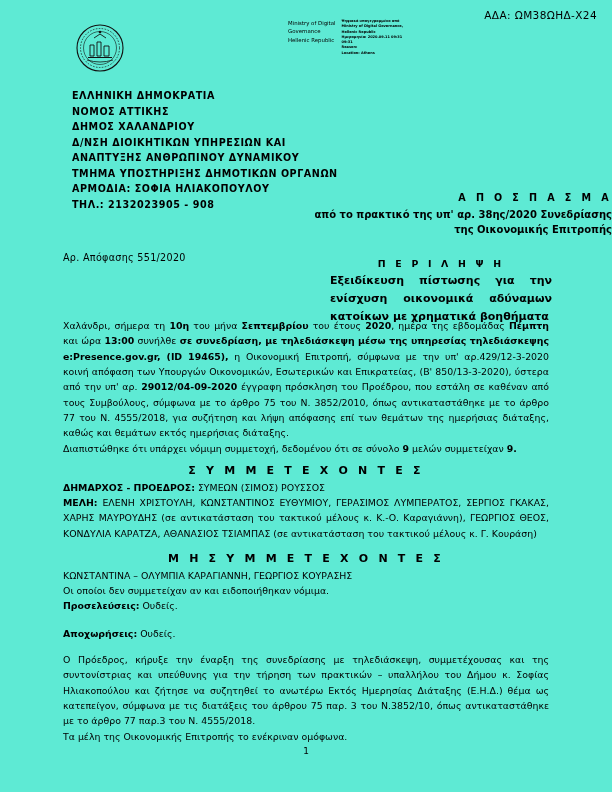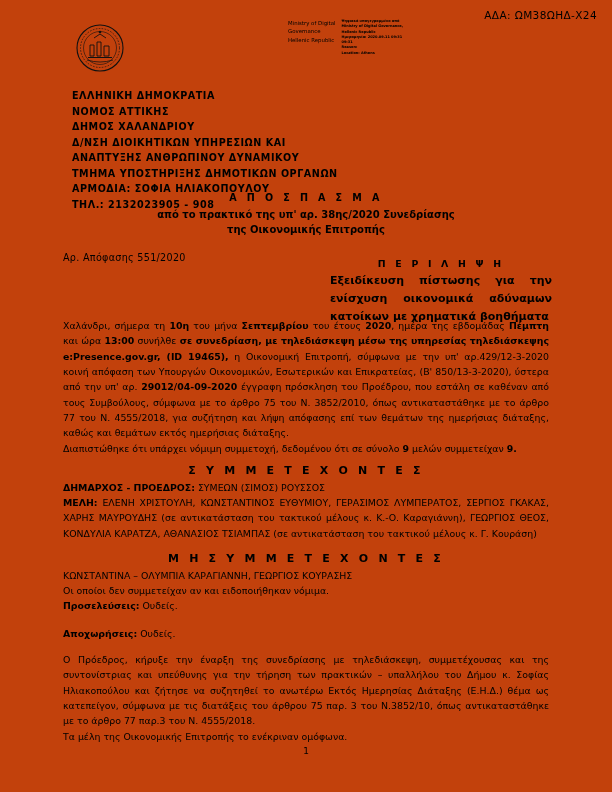--- a/index.html
+++ b/index.html
@@ -8,21 +8,21 @@
     background: #ffffff;
   }
   body {
     font-family: "DejaVu Sans", sans-serif;
     color: #000000;
   }
   .page {
     position: relative;
     width: 612px;
     height: 792px;
-    background: #c2410c;
+    background: #5eead4;
     overflow: hidden;
     box-sizing: border-box;
   }
 
   
   .ada-code {
     position: absolute;
     top: 9px;
     right: 15px;
     font-family: "DejaVu Sans", sans-serif;
@@ -74,21 +74,21 @@
     letter-spacing: 0.55px;
     white-space: nowrap;
   }
 
   
   .title-block {
     position: absolute;
     left: 0;
     top: 192px;
     width: 612px;
-    text-align: center;
+    text-align: right;
   }
   .t-apospasma {
     font-size: 9.6px;
     font-weight: bold;
     letter-spacing: 3.4px;
     margin-bottom: 4px;
   }
   .t-sub {
     font-size: 10px;
     font-weight: bold;

